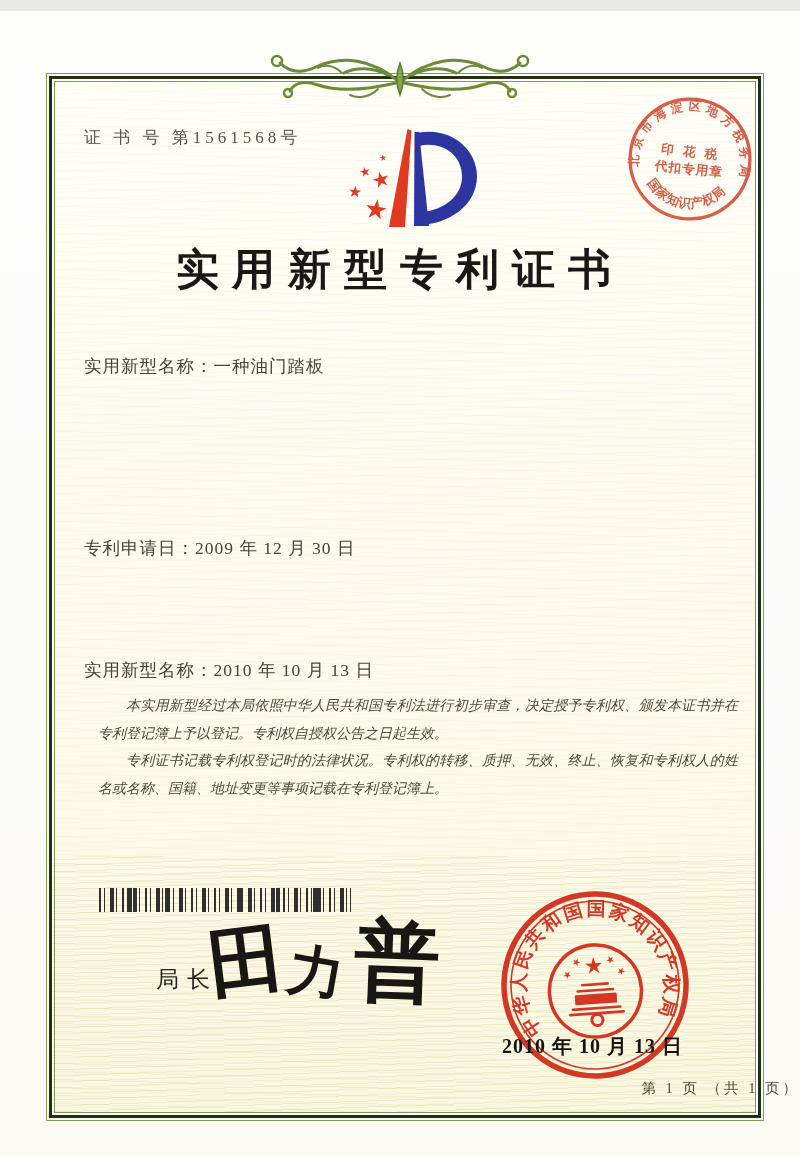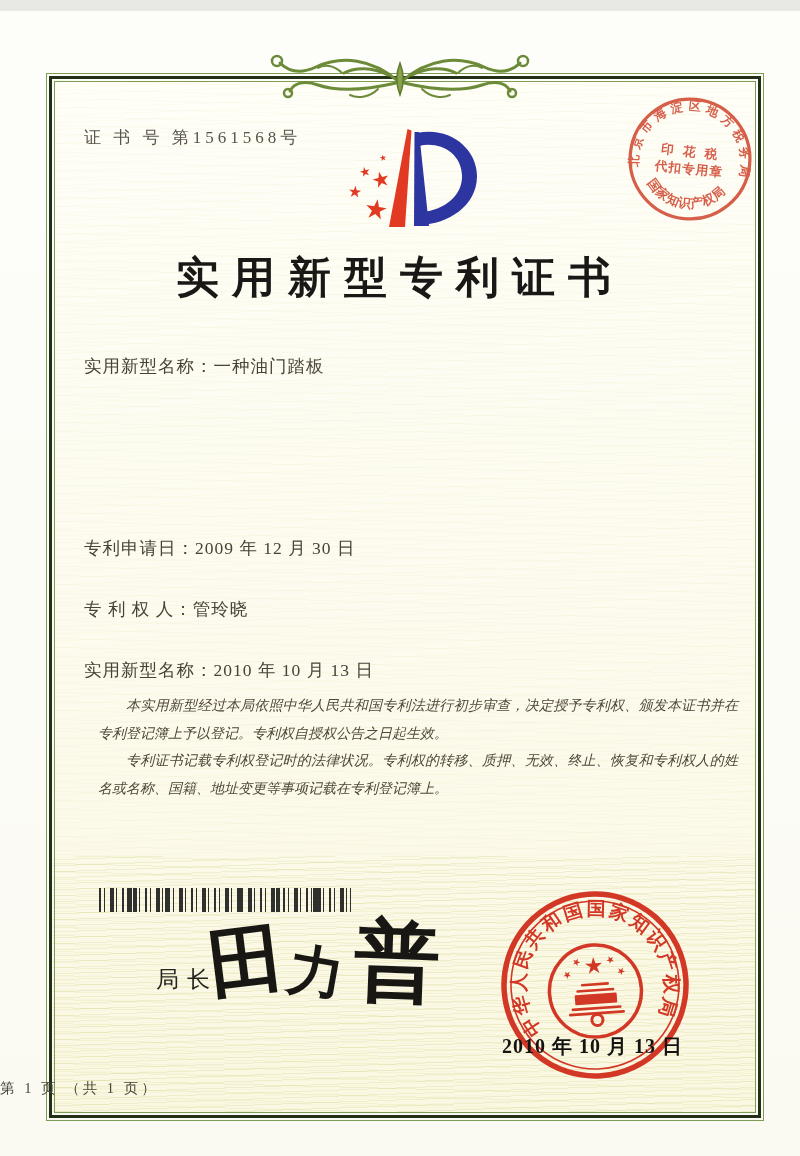--- a/index.html
+++ b/index.html
@@ -23,21 +23,21 @@
   .wave-band{
     position:absolute;left:53px;top:845px;width:702px;height:256px;
     background:
       repeating-linear-gradient(-2deg, rgba(173,190,80,0.16) 0 1px, rgba(255,255,255,0) 1px 6px),
       repeating-linear-gradient(1.5deg, rgba(200,205,95,0.14) 0 1px, rgba(255,255,255,0) 1px 8px);
   }
   
   .cert-number{position:absolute;left:84px;top:115px;font-size:17px;letter-spacing:4px;color:#59544a;}
   .logo{position:absolute;left:332px;top:110px;width:156px;height:126px;}
   .tax-stamp{position:absolute;left:624px;top:82px;width:132px;height:132px;transform:rotate(6deg);opacity:.88;}
-  .title{position:absolute;left:0;right:0;top:238px;text-align:center;font-size:43px;font-weight:bold;
+  .title{position:absolute;left:0;right:0;top:230px;text-align:center;font-size:43px;font-weight:bold;
          letter-spacing:13px;color:#1a1816;}
   
   .field{position:absolute;left:84px;font-size:17.5px;color:#474337;letter-spacing:1px;white-space:nowrap;}
   .f0{top:343px}.f1{top:405px}.f2{top:464px}.f3{top:525px}.f4{top:586px}.f5{top:647px}
   
   .paras{position:absolute;left:98px;top:681px;width:640px;font-size:14px;line-height:27.5px;
          color:#4e4637;text-align:justify;font-style:italic;}
   .paras p{margin:0;text-indent:2em;}
   
   .barcode{position:absolute;left:99px;top:877px;width:252px;height:24px;opacity:.88;
@@ -48,21 +48,21 @@
   
   .sig-label{position:absolute;left:156px;top:953px;font-size:23px;letter-spacing:8px;color:#26241f;}
   .signature{position:absolute;left:208px;top:912px;display:flex;align-items:flex-start;color:#191714;}
   .signature span{display:inline-block;font-weight:700;line-height:1;}
   .sig-c0{font-size:76px;transform:rotate(-7deg);}
   .sig-c1{font-size:56px;transform:rotate(10deg) translateY(22px);margin-left:8px;}
   .sig-c2{font-size:86px;transform:rotate(2deg) translateY(-4px);margin-left:6px;}
   
   .office-seal{position:absolute;left:497px;top:876px;width:196px;height:196px;transform:rotate(-4deg);opacity:.93;}
   .seal-date{position:absolute;left:502px;top:1022px;font-size:20px;font-weight:600;letter-spacing:1px;color:#15130f;}
-  .footer{position:absolute;left:0;right:0;top:1068px;text-align:left;font-size:14.5px;letter-spacing:3px;color:#4a463a;}
+  .footer{position:absolute;left:0;right:0;top:1068px;text-align:right;font-size:14.5px;letter-spacing:3px;color:#4a463a;}
   .ornament{position:absolute;left:252px;top:26px;width:296px;height:82px;}
 </style>
 </head>
 <body>
 
 <div id="page">
 
   <div class="paper"></div>
   <div class="wave-band"></div>
 
@@ -119,21 +119,20 @@
       <textPath href="#arcTaxBot" startOffset="0" textLength="90" lengthAdjust="spacing">国家知识产权局</textPath>
     </text>
     <text x="65" y="62" text-anchor="middle" font-size="12.5" fill="#d14a33" letter-spacing="3" font-weight="bold">印 花 税</text>
     <text x="65" y="79" text-anchor="middle" font-size="12.5" fill="#d14a33" letter-spacing="1" font-weight="bold">代扣专用章</text>
   </svg>
 
   <div class="title">实用新型专利证书</div>
 
   <div class="field f0"><span>实用新型名称：</span><span>一种油门踏板</span></div>
   <div class="field f3"><span>专利申请日：</span><span>2009 年 12 月 30 日</span></div>
-  <div class="field f4"><span>专 利 权 人：</span><span>管玲晓</span></div>
   <div class="field f5"><span>实用新型名称：</span><span>2010 年 10 月 13 日</span></div>
 
   <div class="paras">
     <p>本实用新型经过本局依照中华人民共和国专利法进行初步审查，决定授予专利权、颁发本证书并在专利登记簿上予以登记。专利权自授权公告之日起生效。</p>
     <p>专利证书记载专利权登记时的法律状况。专利权的转移、质押、无效、终止、恢复和专利权人的姓名或名称、国籍、地址变更等事项记载在专利登记簿上。</p>
   </div>
 
   <div class="barcode"></div>
 
   <div class="sig-label">局长</div>

